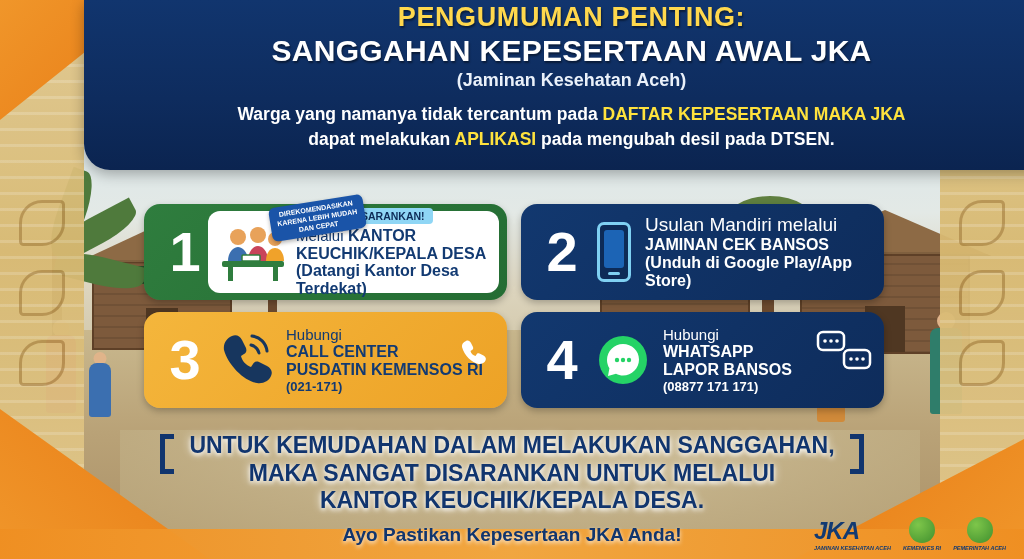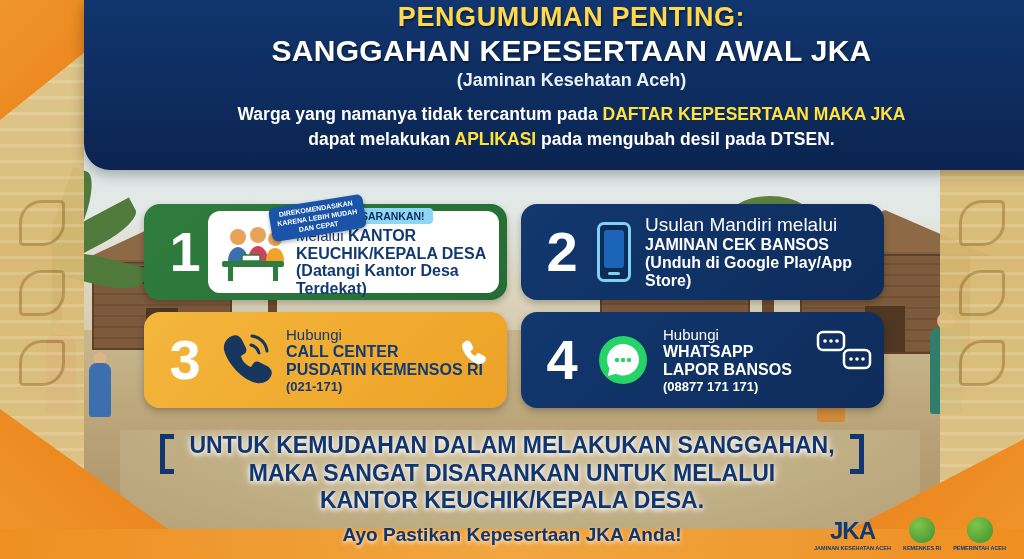--- a/index.html
+++ b/index.html
@@ -222,21 +222,21 @@
   .st-sub {
     margin-top: 9px; color: #11356e; font-size: 19px; font-weight: bold;
     text-shadow: 0 2px 4px rgba(255,255,255,.9);
   }
 
   
   .logos {
     position: absolute; right: 18px; bottom: 8px;
     display: flex; align-items: flex-end; gap: 12px;
   }
-  .logo { text-align: center; color: #123a72; }
+  .logo { text-align: left; color: #123a72; font-style: italic; }
   .logo .mark {
     font-size: 24px; font-weight: bold; letter-spacing: -1px; line-height: 1;
   }
   .logo .cap { font-size: 5.5px; font-weight: bold; margin-top: 2px; line-height: 1.15; }
   .logo-circle {
     width: 26px; height: 26px; border-radius: 50%;
     background: radial-gradient(circle at 35% 30%, #ffd24d, #e8a11d);
     margin: 0 auto;
   }
   .logo-circle.green {

